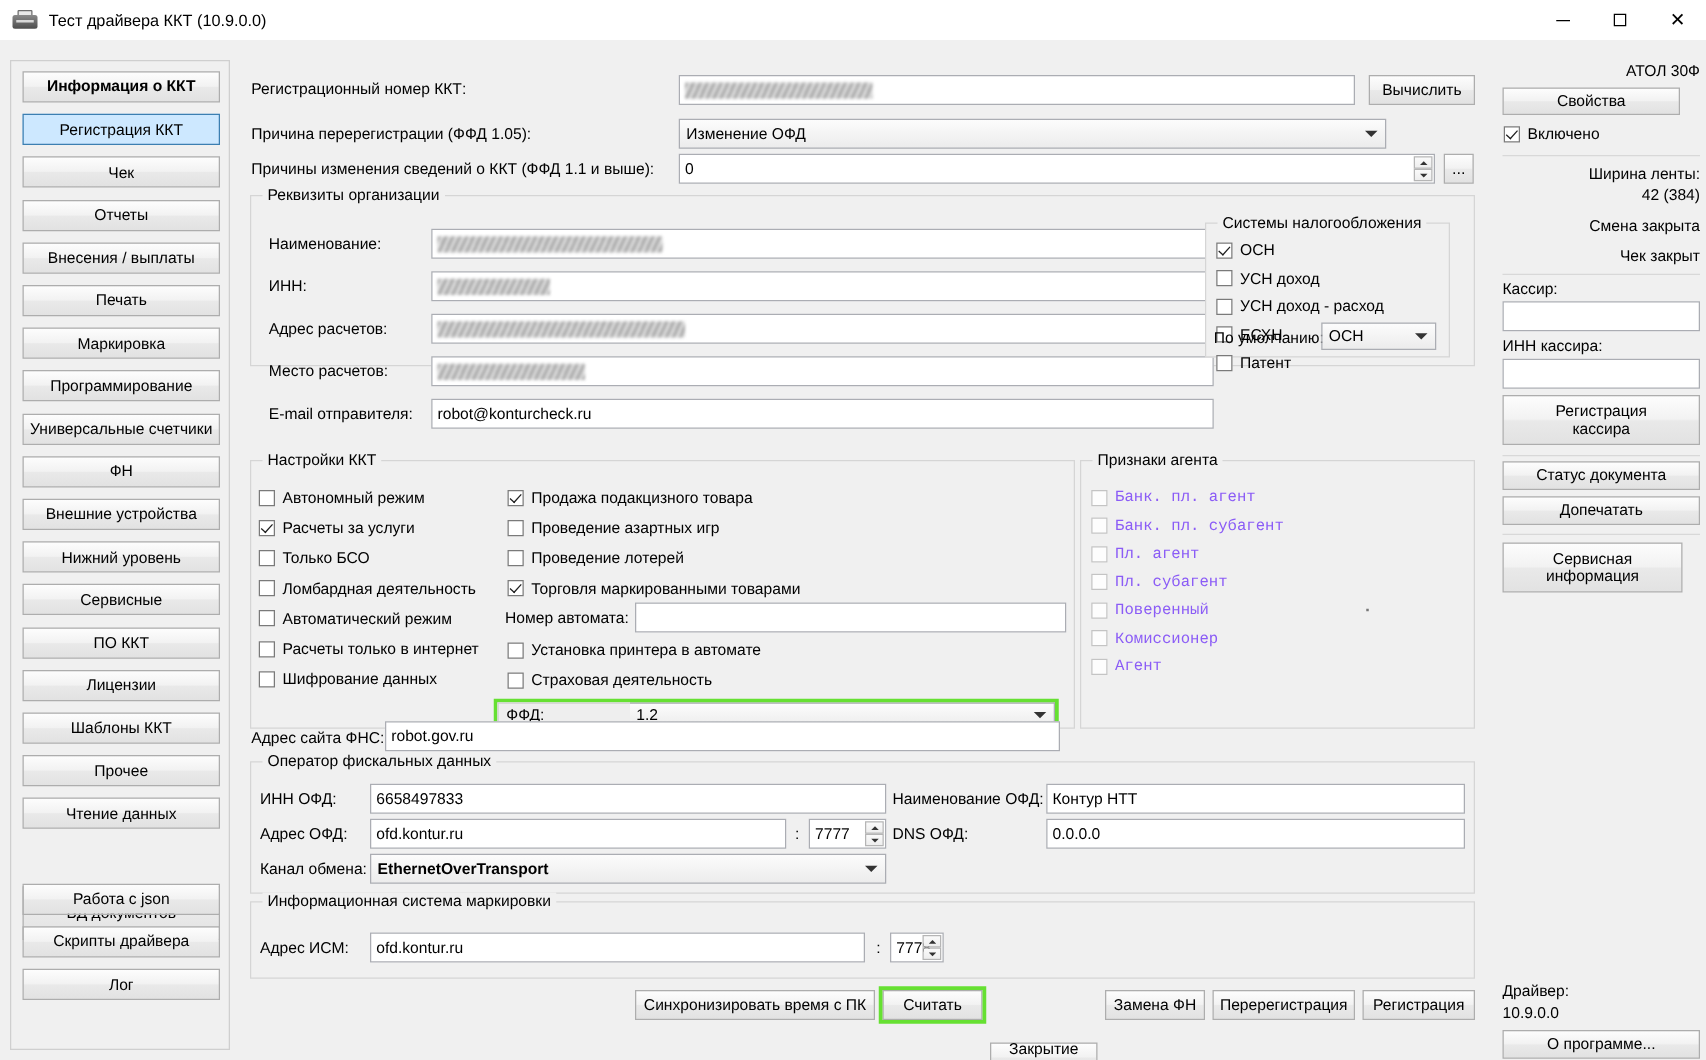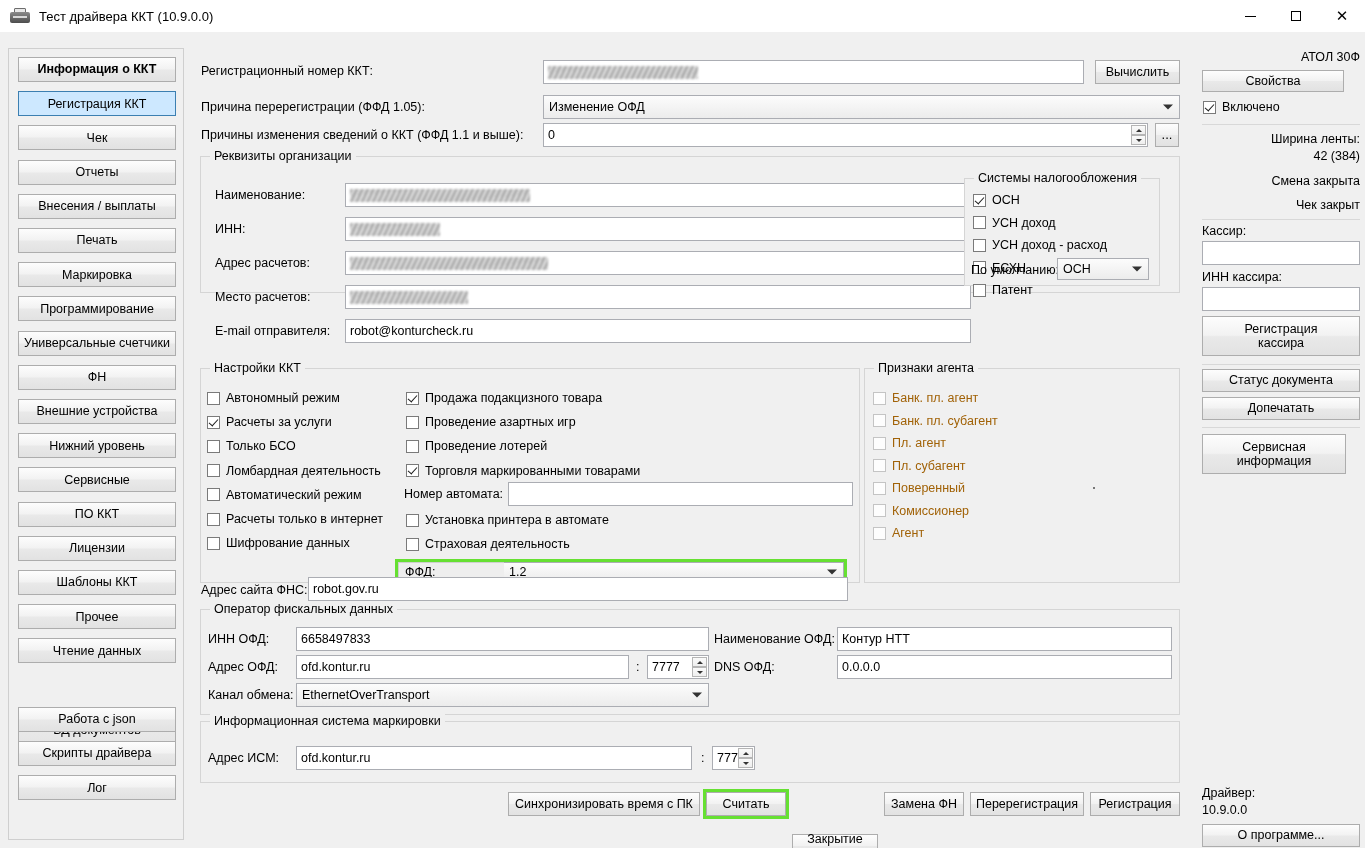--- a/index.html
+++ b/index.html
@@ -79,21 +79,21 @@
 
   
   .cb { display:flex; align-items:center; position:absolute; white-space:nowrap; }
   .cb .box { width:13px; height:13px; border:1px solid #7a7a7a; background:#fff;
     margin-right:6px; position:relative; flex:none; }
   .cb.on .box::after {
     content:""; position:absolute; left:3px; top:0px; width:4px; height:8px;
     border:solid #1d1d1d; border-width:0 1.6px 1.6px 0; transform:rotate(42deg);
   }
   .cb.dis .box { border-color:#c4c4c4; background:#fdfdfd; }
-  .cb.dis .cbtxt { color:#a16207; }
+  .cb.dis .cbtxt { color:#8b5cf6;font-family:Liberation Mono, monospace; }
   .cb .cbtxt { font-size:12.5px; }
 
   
   .redact { height:13px; border-radius:1px;
     background: repeating-linear-gradient(115deg,#9a9a9a 0px,#9a9a9a 2px,#cfcfcf 3px,#e3e3e3 5px);
     filter: blur(1.1px); opacity:.85; }
 
   
   .leftpanel { position:absolute; left:8px; top:48px; width:176px; height:792px;
     background:#f0f0f0; border:1px solid #cfcfcf; }
@@ -160,21 +160,21 @@
 
   <div class="mainarea">
 
     <div class="lbl" style="position:absolute;left:9px;top:18px;">Регистрационный номер ККТ:</div>
     <div class="txt" style="position:absolute;left:351px;top:14px;width:541px;">
       <div class="redact" style="width:150px;"></div>
     </div>
     <div class="btn" style="position:absolute;left:903px;top:14px;width:85px;height:24px;">Вычислить</div>
 
     <div class="lbl" style="position:absolute;left:9px;top:54px;">Причина перерегистрации (ФФД 1.05):</div>
-    <div class="combo" style="position:absolute;left:351px;top:49px;width:637px;">
+    <div class="combo" style="position:absolute;left:351px;top:49px;width:566px;">
       <span>Изменение ОФД</span>
       <span class="arrow"></span>
     </div>
 
     <div class="lbl" style="position:absolute;left:9px;top:82px;">Причины изменения сведений о ККТ (ФФД 1.1 и выше):</div>
     <div class="txt spin" style="position:absolute;left:351px;top:77px;width:605px;">
       <span>0</span>
       <div class="ud">
         <div>
             <span class="tri-up"></span>
@@ -371,21 +371,21 @@
             </div>
           <div>
               <span class="tri-dn"></span>
             </div>
         </div>
       </div>
       <div class="lbl" style="position:absolute;left:513px;top:50px;">DNS ОФД:</div>
       <div class="txt" style="position:absolute;left:636px;top:45px;width:335px;">0.0.0.0</div>
 
       <div class="lbl" style="position:absolute;left:7px;top:78px;">Канал обмена:</div>
-      <div class="combo" style="position:absolute;left:95px;top:73px;width:413px;">
+      <div class="combo" style="position:absolute;left:95px;top:73px;width:413px;font-weight:bold;">
         <span>EthernetOverTransport</span>
         <span class="arrow"></span>
       </div>
     </div>
 
     <div class="group" style="left:8px;top:675px;width:980px;height:62px;padding-left:26px;">
       <div class="cap">Информационная система маркировки</div>
       <div class="lbl" style="position:absolute;left:7px;top:29px;">Адрес ИСМ:</div>
       <div class="txt" style="position:absolute;left:95px;top:24px;width:396px;">ofd.kontur.ru</div>
       <div class="lbl" style="position:absolute;left:500px;top:29px;">:</div>

